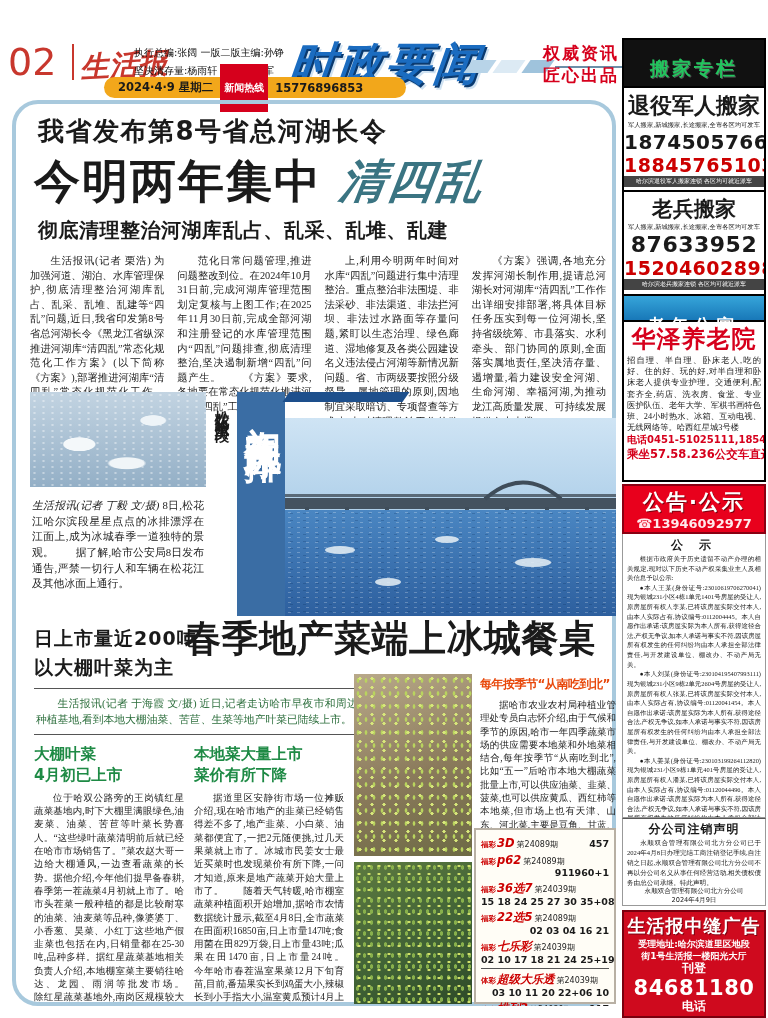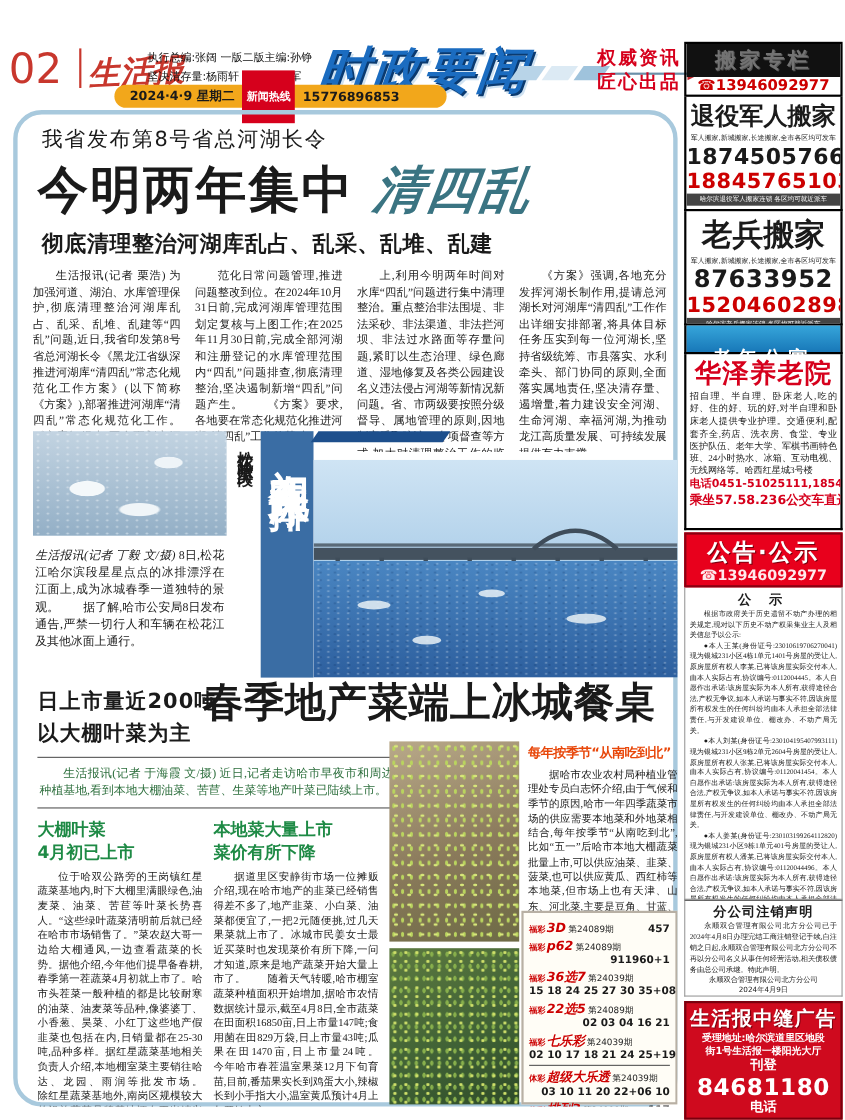--- a/index.html
+++ b/index.html
@@ -19,21 +19,21 @@
   .deco .ln { width:70px; height:2px; background:#6b8fa8; }
   .deco .tri { width:0; height:0; border-left:12px solid #c1272d; border-top:6px solid transparent; border-bottom:6px solid transparent; }
   .slogan { left:543px; top:42px; font-family:"DejaVu Sans",sans-serif; font-weight:900; font-size:17px; color:#d6001c; line-height:1.3; letter-spacing:2px; }
   .datebar { left:104px; top:77px; width:302px; height:21px; background:#f2a71b; border-radius:11px; display:flex; align-items:center; gap:7px; padding:0 14px; font-family:"DejaVu Sans",sans-serif; font-size:11.5px; font-weight:bold; }
   .hotline { background:#d6001c; color:#fff; font-size:10px; padding:17px 4px; font-weight:bold; }
 
   .main-border { left:12px; top:100px; width:604px; height:906px; border:4px solid #a8c9dd; border-radius:26px; }
 
   
   .a1 { left:30px; top:110px; width:576px; }
-  .a1-kicker { font-size:19px; font-weight:normal; letter-spacing:1.5px; margin:4px 0 2px 8px; font-family:"DejaVu Sans",sans-serif; }
+  .a1-kicker { font-size:26px; font-weight:bold; letter-spacing:1.5px; margin:4px 0 2px 8px; font-family:"DejaVu Sans",sans-serif; }
   .a1-hrow { display:flex; align-items:baseline; gap:18px; margin-left:4px; }
   .a1-black { font-size:46px; font-weight:900; letter-spacing:2px; font-family:"DejaVu Sans",sans-serif; }
   .a1-teal { font-size:46px; font-weight:900; font-style:italic; color:#3a7482; transform:skewX(-8deg); letter-spacing:2px; font-family:"DejaVu Sans",sans-serif; }
   .a1-sub { font-size:20px; font-weight:bold; letter-spacing:0.5px; margin:4px 0 10px 8px; font-family:"DejaVu Sans",sans-serif; }
   .a1-cols { display:flex; gap:13px; height:166px; overflow:hidden; }
   .a1-cols .c { flex:1; font-size:10.3px; line-height:1.42; text-align:justify; text-indent:2em; }
 
   
   .ps { left:28px; top:392px; width:588px; height:224px; }
   .ice { left:2px; top:0; width:176px; height:95px;
@@ -85,21 +85,21 @@
   .lot-row { display:flex; flex-wrap:wrap; align-items:baseline; padding:1.5px 0; }
   .lot-row.sep { border-top:1.5px solid #555; margin-top:2px; padding-top:3px; }
   .lot-brand { font-size:7.5px; color:#c00; font-weight:bold; }
   .lot-game { font-size:11.5px; color:#c00; font-weight:900; font-style:italic; margin:0 2px 0 1px; }
   .lot-issue { font-size:8px; color:#222; }
   .lot-res { margin-left:auto; font-size:9.5px; font-weight:bold; white-space:nowrap; }
 
   
   .sb { left:622px; top:38px; width:144px; display:flex; flex-direction:column; font-family:"DejaVu Sans",sans-serif; }
   .sb-move { border:2px solid #000; height:50px; overflow:hidden; }
-  .sb-move .t { background:#111; color:#737373; font-weight:900; font-size:19px; text-align:center; letter-spacing:3px; padding:2px 0; text-shadow:1px 1px 0 #555; }
+  .sb-move .t { background:#111; color:#22c55e; font-weight:900; font-size:19px; text-align:center; letter-spacing:3px; padding:16px 0; text-shadow:1px 1px 0 #555; }
   .sb-move .p { color:#c00; font-weight:900; font-size:13.5px; text-align:center; }
   .sb-ad { border:2px solid #000; border-top:none; height:104px; text-align:center; overflow:hidden; padding-top:3px; }
   .sb-ad .t { font-size:22px; font-weight:900; letter-spacing:0; }
   .sb-ad .tag { font-size:6.3px; white-space:nowrap; color:#222; }
   .sb-ad .p1 { font-size:20px; font-weight:900; letter-spacing:0.5px; }
   .sb-ad .p2 { font-size:19px; font-weight:900; color:#c00; letter-spacing:0.5px; }
   .sb-ad .ft { font-size:6px; color:#fff; background:#444; white-space:nowrap; overflow:hidden; padding:1px 0; }
   .sb-elder { border:2px solid #000; border-top:none; height:26px; background:linear-gradient(#36a5da,#1878b8); color:#fff; font-weight:900; font-size:17px; text-align:center; letter-spacing:6px; padding-top:18px; }
   .sb-nursing { border:2px solid #000; border-top:none; height:160px; overflow:hidden; padding:1px 3px; }
   .sb-nursing .t { color:#d6001c; font-weight:900; font-size:24px; text-align:center; letter-spacing:1px; }
@@ -285,21 +285,21 @@
       <div class="p">☎13946092977</div>
     </div>
     <div class="sb-ad">
       <div class="t">退役军人搬家</div>
       <div class="tag">军人搬家,新城搬家,长途搬家,全市各区均可发车</div>
       <div class="p1">18745057660</div>
       <div class="p2">18845765103</div>
       <div class="ft">哈尔滨退役军人搬家连锁 各区均可就近派车</div>
     </div>
     <div class="sb-ad">
-      <div class="t" style="font-size:28px">老兵搬家</div>
+      <div class="t" style="font-size:21px">老兵搬家</div>
       <div class="tag">军人搬家,新城搬家,长途搬家,全市各区均可发车</div>
       <div class="p1" style="font-size:22px">87633952</div>
       <div class="p2">15204602898</div>
       <div class="ft">哈尔滨老兵搬家连锁 各区均可就近派车</div>
     </div>
     <div class="sb-elder">老年公寓</div>
     <div class="sb-nursing">
       <div class="t">华泽养老院</div>
       <div class="txt">招自理、半自理、卧床老人,吃的好、住的好、玩的好,对半自理和卧床老人提供专业护理。交通便利,配套齐全,药店、洗衣房、食堂、专业医护队伍、老年大学、军棋书画特色班、24小时热水、冰箱、互动电视、无线网络等。哈西红星城3号楼</div>
       <div class="ph">电话0451-51025111,18545806229</div>

